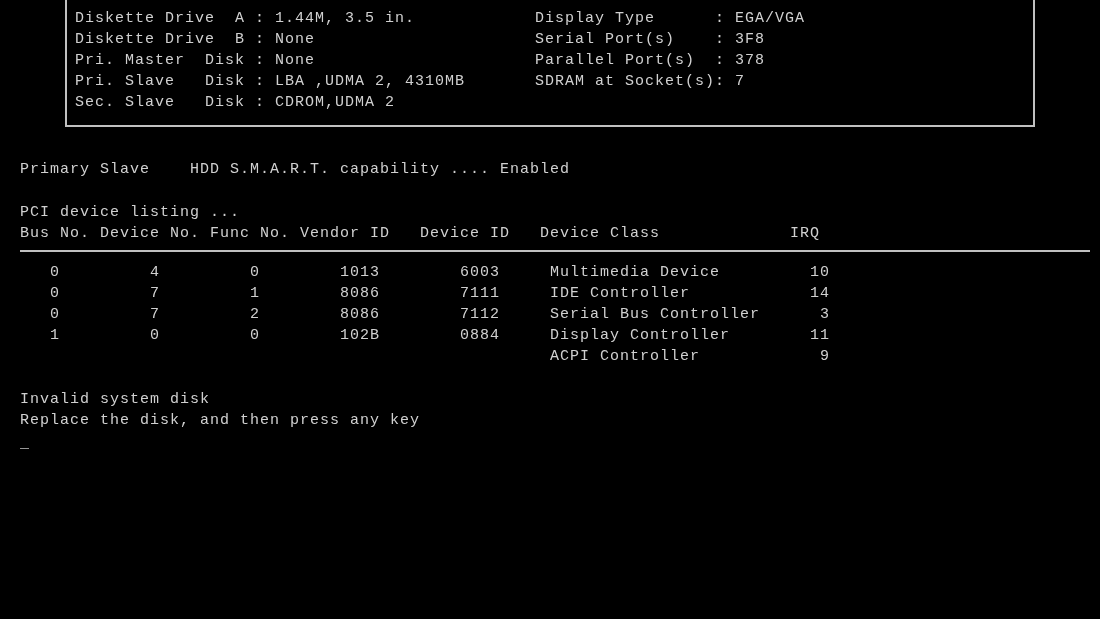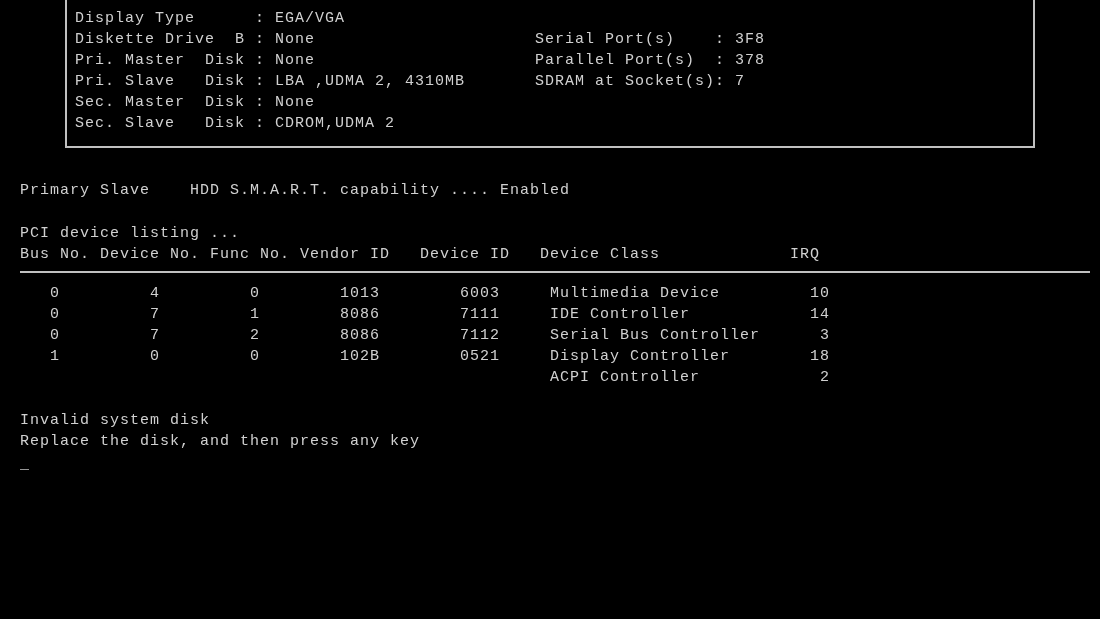--- a/index.html
+++ b/index.html
@@ -79,55 +79,55 @@
       margin-top: 2px;
     }
   </style>
 </head>
 <body>
 
 <div class="screen">
 
   <div class="box">
     <div class="sysinfo-row">
+      <div class="sysinfo-left">Diskette Drive  A : 1.44M, 3.5 in.</div>
       <div class="sysinfo-right">Display Type      : EGA/VGA</div>
     </div>
     <div class="sysinfo-row">
       <div class="sysinfo-left">Diskette Drive  B : None</div>
       <div class="sysinfo-right">Serial Port(s)    : 3F8</div>
     </div>
     <div class="sysinfo-row">
       <div class="sysinfo-left">Pri. Master  Disk : None</div>
       <div class="sysinfo-right">Parallel Port(s)  : 378</div>
     </div>
     <div class="sysinfo-row">
       <div class="sysinfo-left">Pri. Slave   Disk : LBA ,UDMA 2, 4310MB</div>
       <div class="sysinfo-right">SDRAM at Socket(s): 7</div>
     </div>
     <div class="sysinfo-row">
-      <div class="sysinfo-left">Sec. Master  Disk : None</div>
       <div class="sysinfo-right"></div>
     </div>
     <div class="sysinfo-row">
       <div class="sysinfo-left">Sec. Slave   Disk : CDROM,UDMA 2</div>
       <div class="sysinfo-right"></div>
     </div>
   </div>
 
   <div class="below">
     <div class="smart-line">Primary Slave    HDD S.M.A.R.T. capability .... Enabled</div>
 
     <div class="pci-title">PCI device listing ...</div>
     <div class="pci-header">Bus No. Device No. Func No. Vendor ID   Device ID   Device Class             IRQ</div>
     <div class="hr"></div>
     <div class="pci-row">   0         4         0        1013        6003     Multimedia Device         10</div>
     <div class="pci-row">   0         7         1        8086        7111     IDE Controller            14</div>
     <div class="pci-row">   0         7         2        8086        7112     Serial Bus Controller      3</div>
-    <div class="pci-row">   1         0         0        102B        0521     Display Controller        18</div>
-    <div class="pci-row">                                                     ACPI Controller            2</div>
+    <div class="pci-row">   1         0         0        102B        0884     Display Controller        11</div>
+    <div class="pci-row">                                                     ACPI Controller            9</div>
 
 
     <div class="err1">Invalid system disk</div>
     <div>Replace the disk, and then press any key</div>
     <div class="cursor">_</div>
   </div>
 
 </div>
 
 </body></html>

